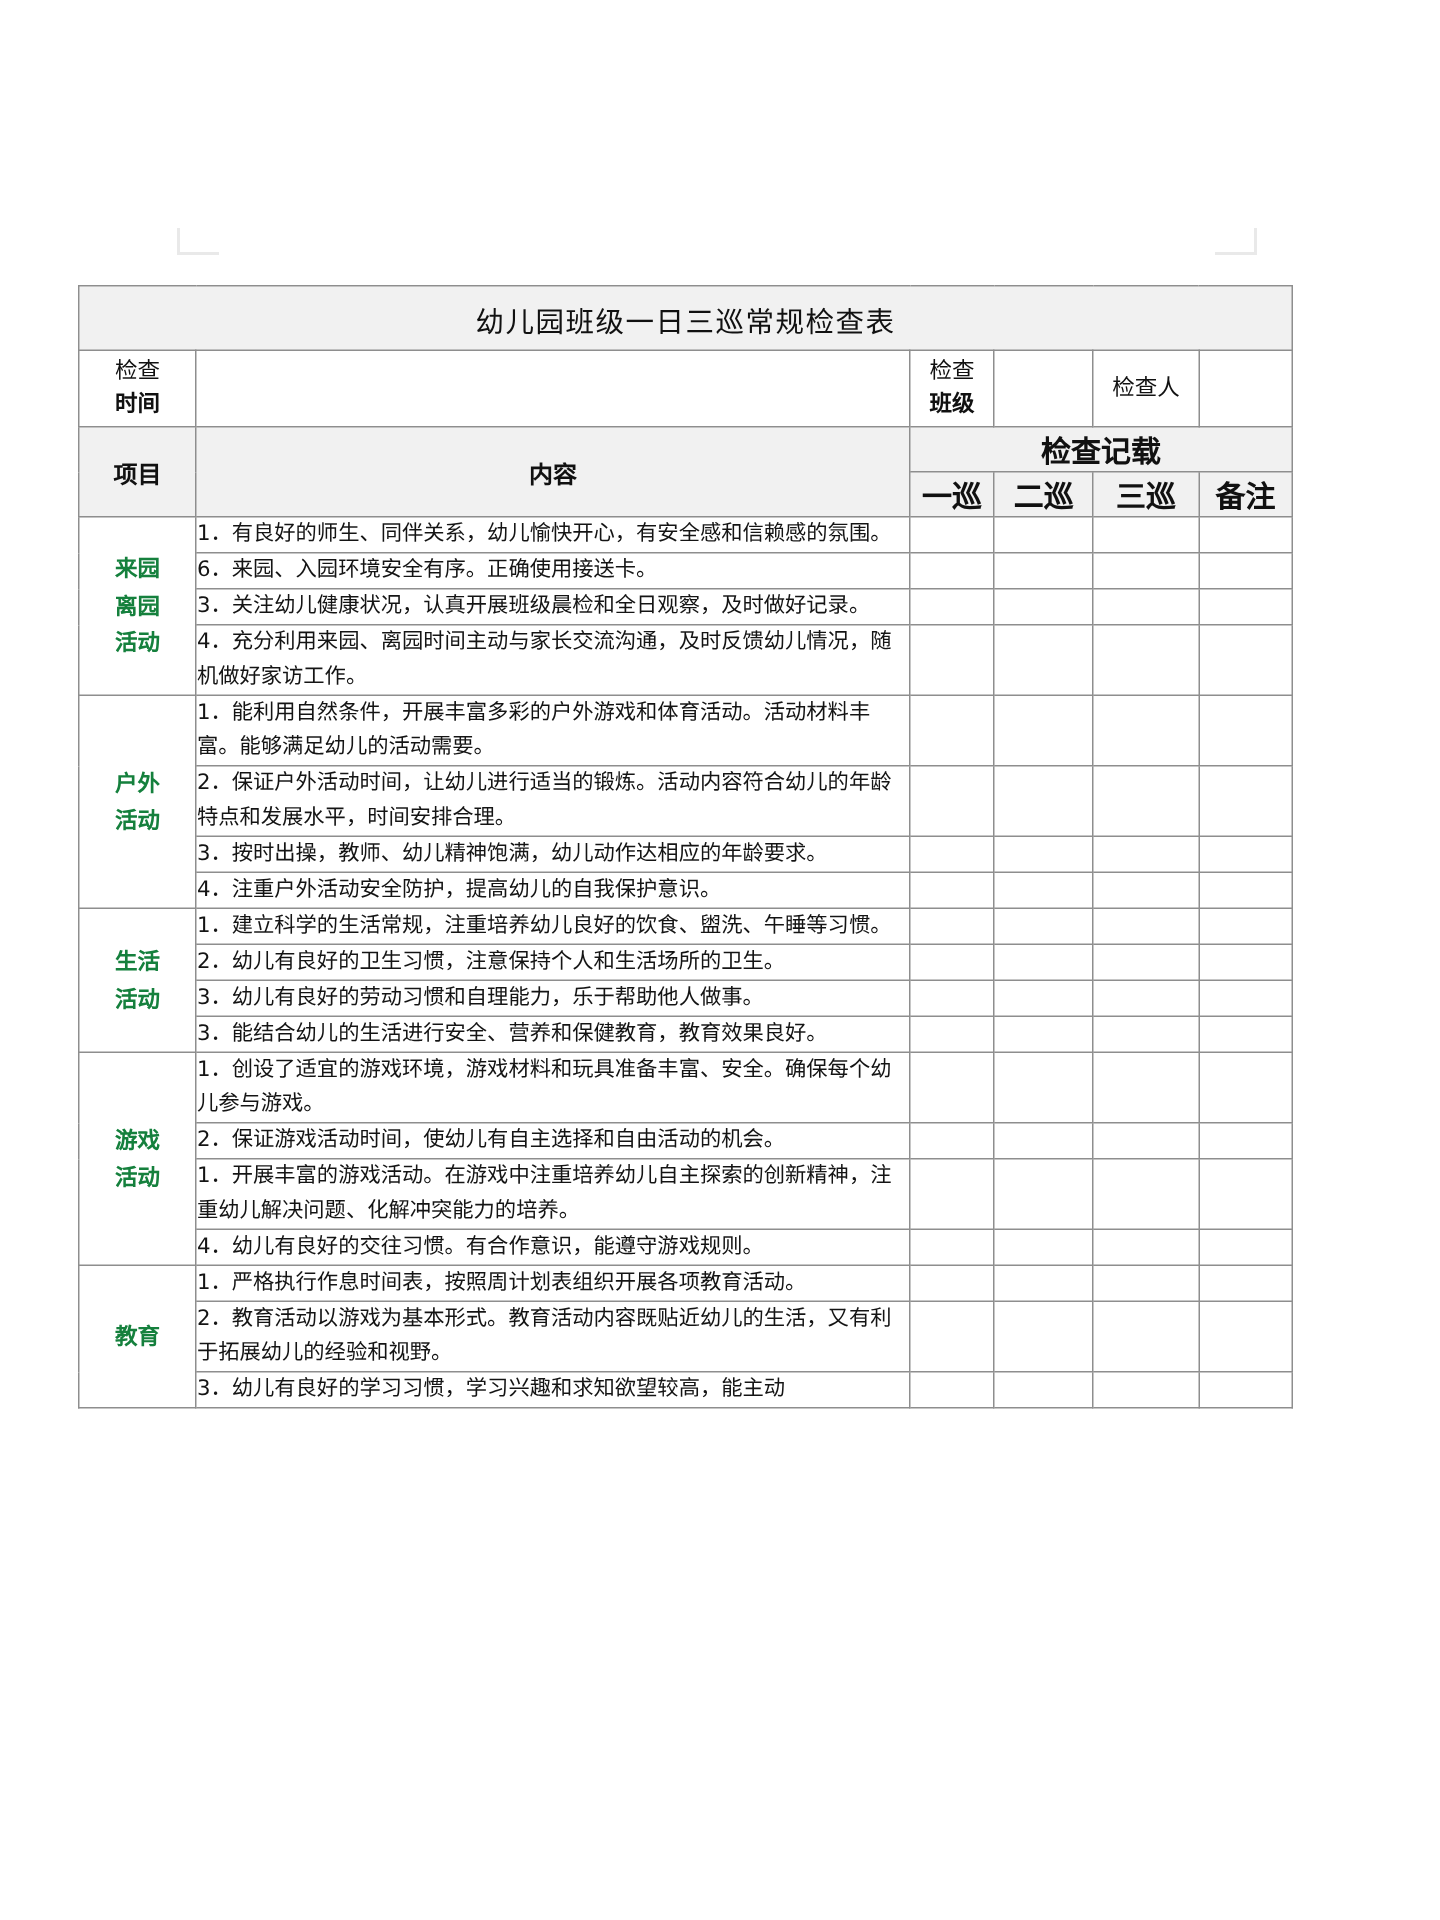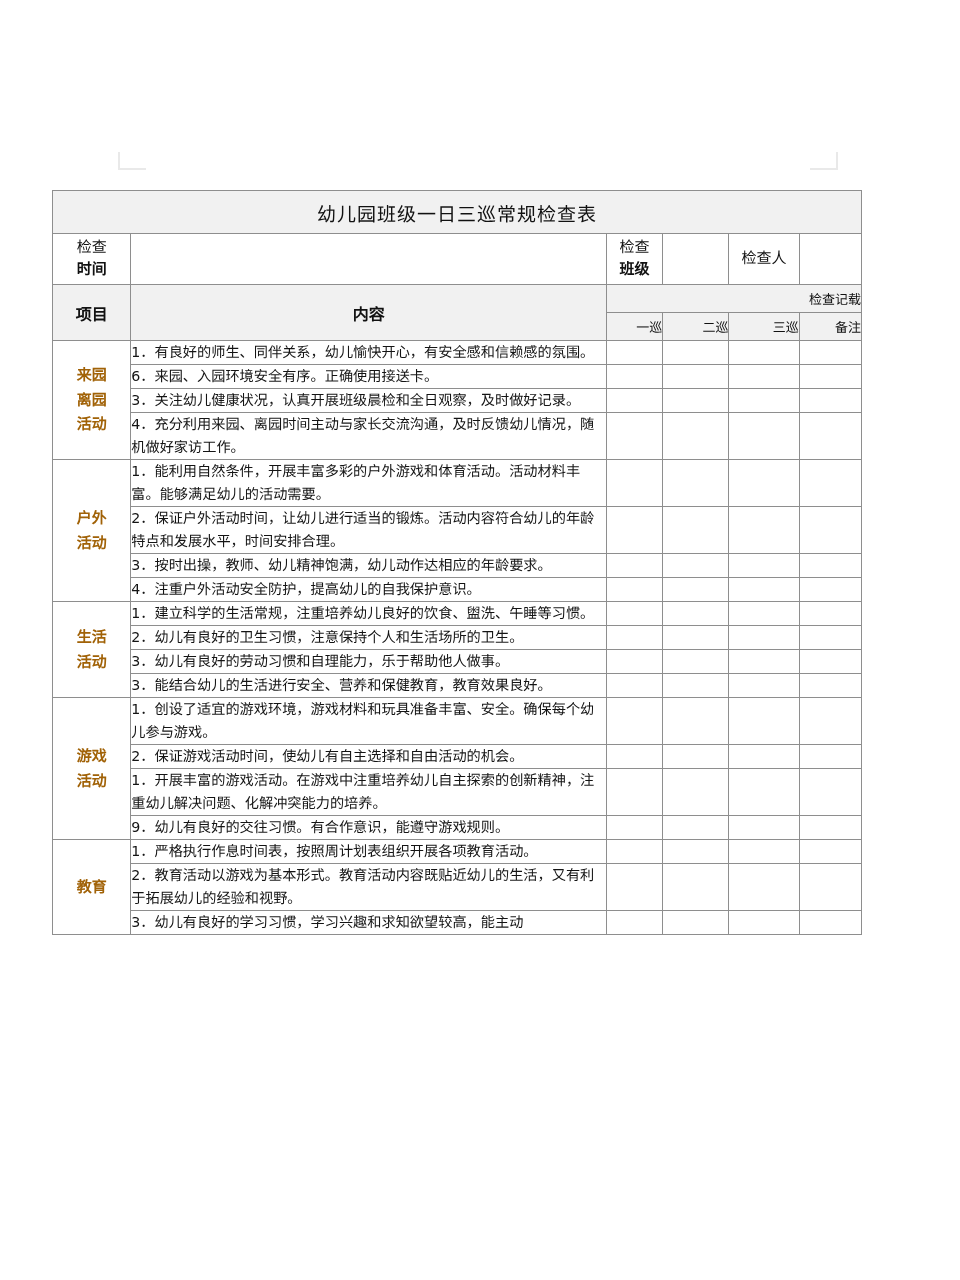--- a/index.html
+++ b/index.html
@@ -93,33 +93,33 @@
   .hdr {
     background: #f1f1f1 !important;
     text-align: center;
     font-weight: bold;
     font-size: 16px;
     color: #111111;
     margin-top: 16px;
   }
   .hdr-sm {
     background: #f1f1f1 !important;
-    text-align: right;
-    font-weight: normal;
-    font-size: 13px;
+    text-align: center;
+    font-weight: bold;
+    font-size: 20px;
     height: 27px;
     color: #111111;
   }
 
   .group-label {
     text-align: center;
     font-weight: bold;
     font-size: 15px;
     line-height: 1.65;
-    color: #a16207;
+    color: #15803d;
     border-radius: 11px;
   }
   .group-label span { display: block; }
 
   .content-cell {
     text-align: left;
     font-size: 14.2px;
     line-height: 1.62;
     padding: 4px 7px 5px 9px;
     color: #141414;
@@ -293,21 +293,21 @@
             <td class="mark-cell"></td>
           </tr>
           <tr>
             <td class="content-cell">1．开展丰富的游戏活动。在游戏中注重培养幼儿自主探索的创新精神，注重幼儿解决问题、化解冲突能力的培养。</td>
             <td class="mark-cell"></td>
             <td class="mark-cell"></td>
             <td class="mark-cell"></td>
             <td class="mark-cell"></td>
           </tr>
           <tr>
-            <td class="content-cell">9．幼儿有良好的交往习惯。有合作意识，能遵守游戏规则。</td>
+            <td class="content-cell">4．幼儿有良好的交往习惯。有合作意识，能遵守游戏规则。</td>
             <td class="mark-cell"></td>
             <td class="mark-cell"></td>
             <td class="mark-cell"></td>
             <td class="mark-cell"></td>
           </tr>
           <tr>
             <td class="group-label" rowspan="3">
               <span>教育</span>
             </td>
             <td class="content-cell">1．严格执行作息时间表，按照周计划表组织开展各项教育活动。</td>

